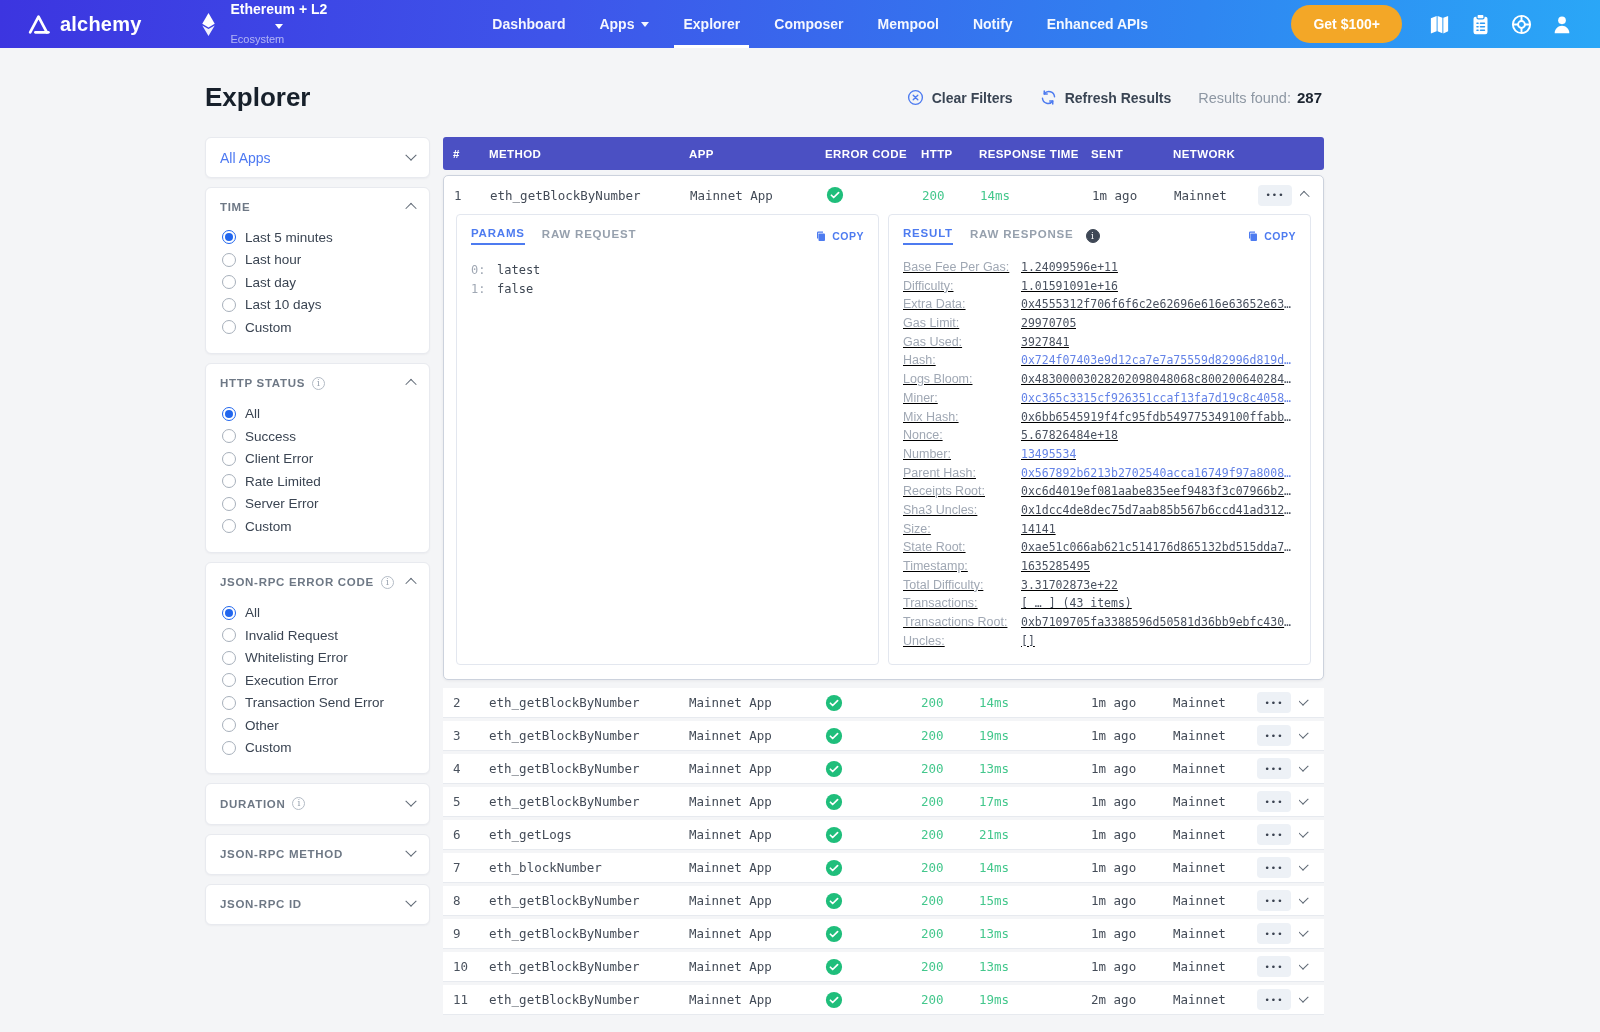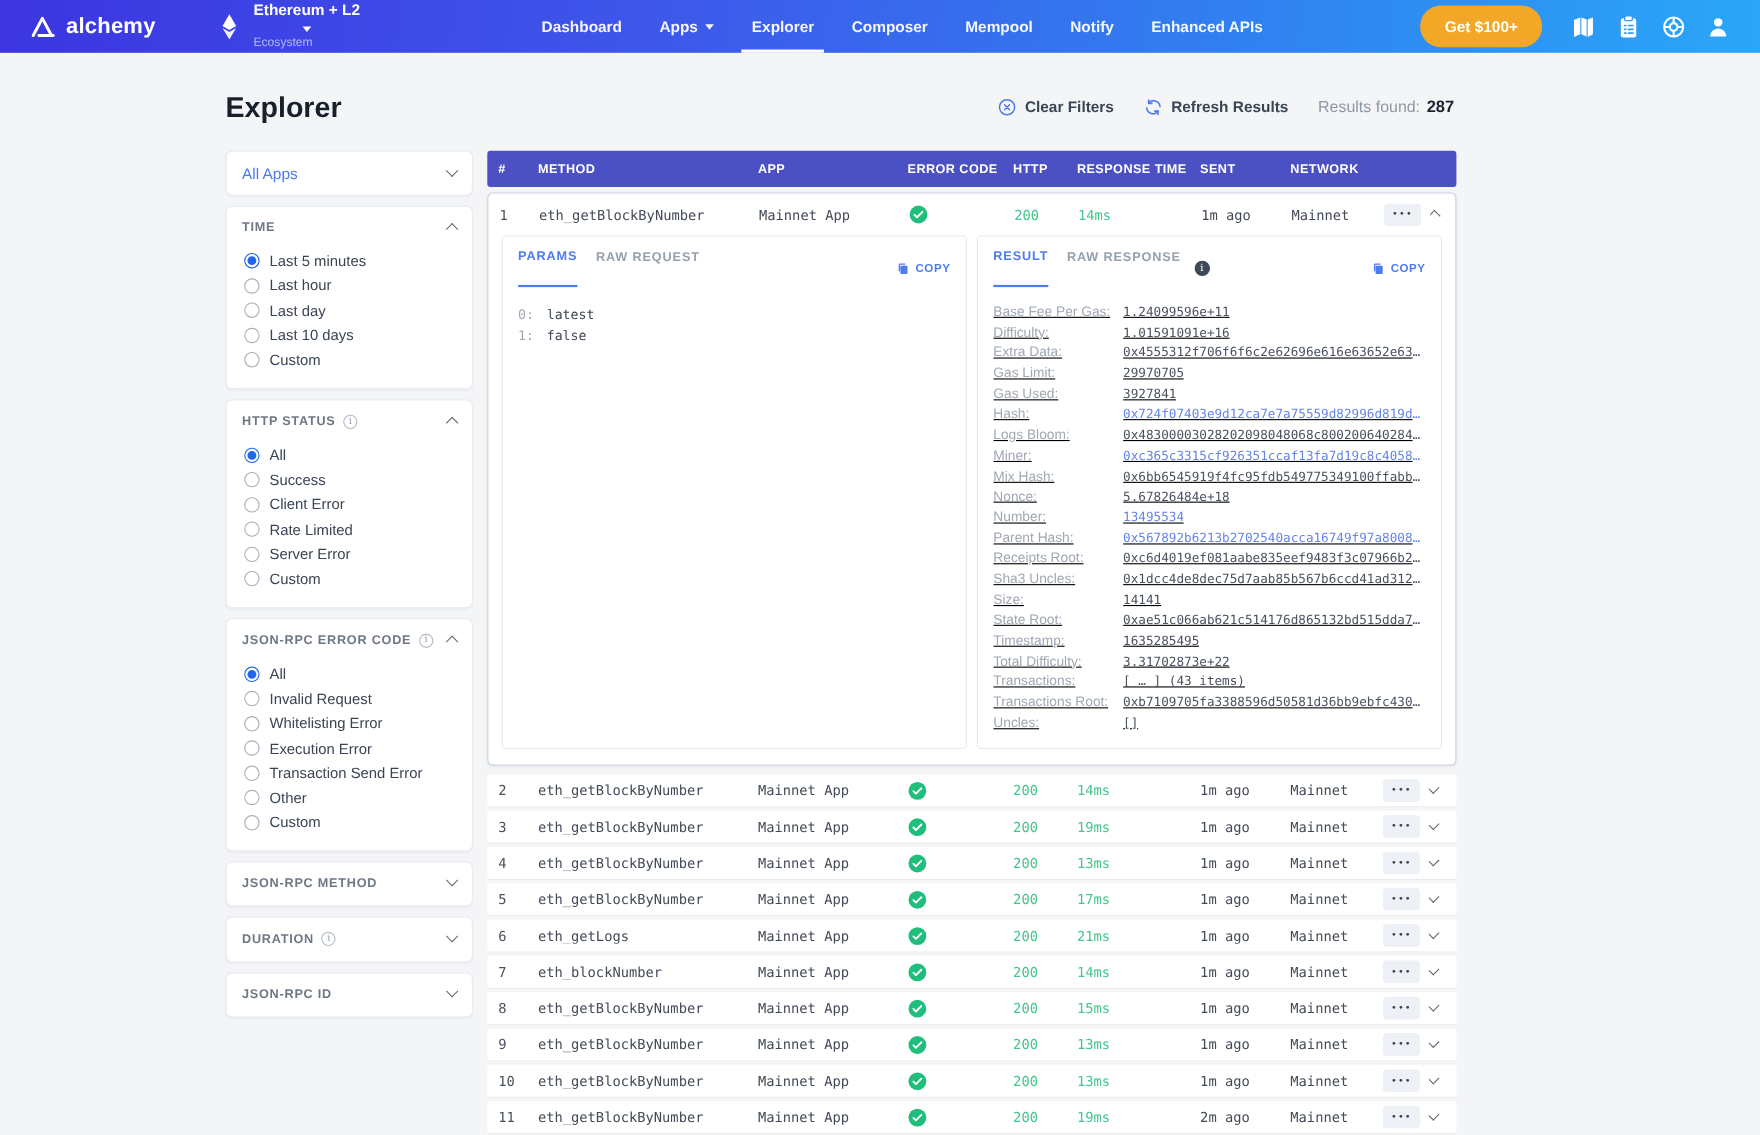--- a/index.html
+++ b/index.html
@@ -28,21 +28,21 @@
   .cta { background:#f3a727; border:none; color:#fff; font-weight:700; font-size:14px;
     height:38px; padding:0 22px; border-radius:19px; cursor:pointer; margin-right:8px;
     font-family:"Liberation Sans", sans-serif; }
   .nav-icon { width:24px; height:24px; display:flex; align-items:center; justify-content:center; cursor:pointer; }
 
   
   .page { padding:0 278px 0 205px; }
   .page-head { display:flex; align-items:center; margin:34px 0 24px; }
   .page-title { font-size:26px; font-weight:600; color:#17202b; }
   .head-controls { margin-left:auto; display:flex; align-items:center; gap:27px; }
-  .ctrl { display:flex; gap:8px; font-size:14px; font-weight:600;
+  .ctrl { display:flex; align-items:center; gap:8px; font-size:14px; font-weight:600;
     color:#3a4554; cursor:pointer; }
   .results { font-size:14.5px; color:#8d97a3; display:flex; gap:6px; align-items:center; }
   .results b { color:#1c2430; font-size:15px; }
 
   
   .content { display:flex; }
   .sidebar { width:225px; flex:none; }
   .main { flex:1; margin-left:13px; }
 
   
@@ -90,21 +90,21 @@
   .dots-btn::after { content:"•••"; }
 
   
   .expanded-card { background:#fff; border:1px solid #ccd2dd; border-radius:5px;
     margin-bottom:8px; box-shadow:0 1px 3px rgba(16,24,40,.06); }
   .expanded-card .t-row { border-bottom:none; margin-bottom:0; height:38px; background:transparent; }
   .detail { display:flex; gap:9px; padding:0 12px 14px; }
   .panel { flex:1; min-width:0; border:1px solid #e3e7ef; border-radius:4px; background:#fff; }
   .panel-head { display:flex; align-items:center; gap:17px; padding:12px 14px 9px; }
   .tab { font-size:11.5px; font-weight:700; letter-spacing:.8px; color:#96a0ad;
-    padding-bottom:20px; cursor:pointer; white-space:nowrap; }
+    padding-bottom:4px; cursor:pointer; white-space:nowrap; }
   .tab.active { color:#4d7bf0; border-bottom:2px solid #4d7bf0; }
   .copy-btn { margin-left:auto; display:flex; align-items:center; gap:5px; color:#4d7bf0;
     font-size:10.5px; font-weight:700; letter-spacing:.5px; cursor:pointer; }
   .panel-body { padding:6px 14px 12px; }
   .kv { display:flex; align-items:flex-start; height:18.7px; white-space:nowrap; overflow:hidden;text-decoration:underline; }
   .kv-key { width:118px; flex:none; font-size:12.5px; color:#a0a8b4; }
   .kv-val { font-family:"DejaVu Sans Mono", monospace; font-size:11.5px; color:#4a5260;
     overflow:hidden; text-overflow:ellipsis; }
   .kv-val.link { color:#6584e8; cursor:pointer; }
   .param-row { display:flex; align-items:center; height:19px; }
@@ -362,29 +362,29 @@
 
             <div class="opt">
               <span class="radio"></span>
               <span class="opt-label">Custom</span>
             </div>
           </div>
       </div>
 
       <div class="card fsection">
         <div class="fsection-head">
-          <span class="fsection-title">JSON-RPC METHOD</span>
+          <span class="fsection-title">DURATION</span>
+          <span class="info"></span>
           <span class="chev down"></span>
         </div>
       </div>
 
       <div class="card fsection">
         <div class="fsection-head">
-          <span class="fsection-title">DURATION</span>
-          <span class="info"></span>
+          <span class="fsection-title">JSON-RPC METHOD</span>
           <span class="chev down"></span>
         </div>
       </div>
 
       <div class="card fsection">
         <div class="fsection-head">
           <span class="fsection-title">JSON-RPC ID</span>
           <span class="chev down"></span>
         </div>
       </div>

